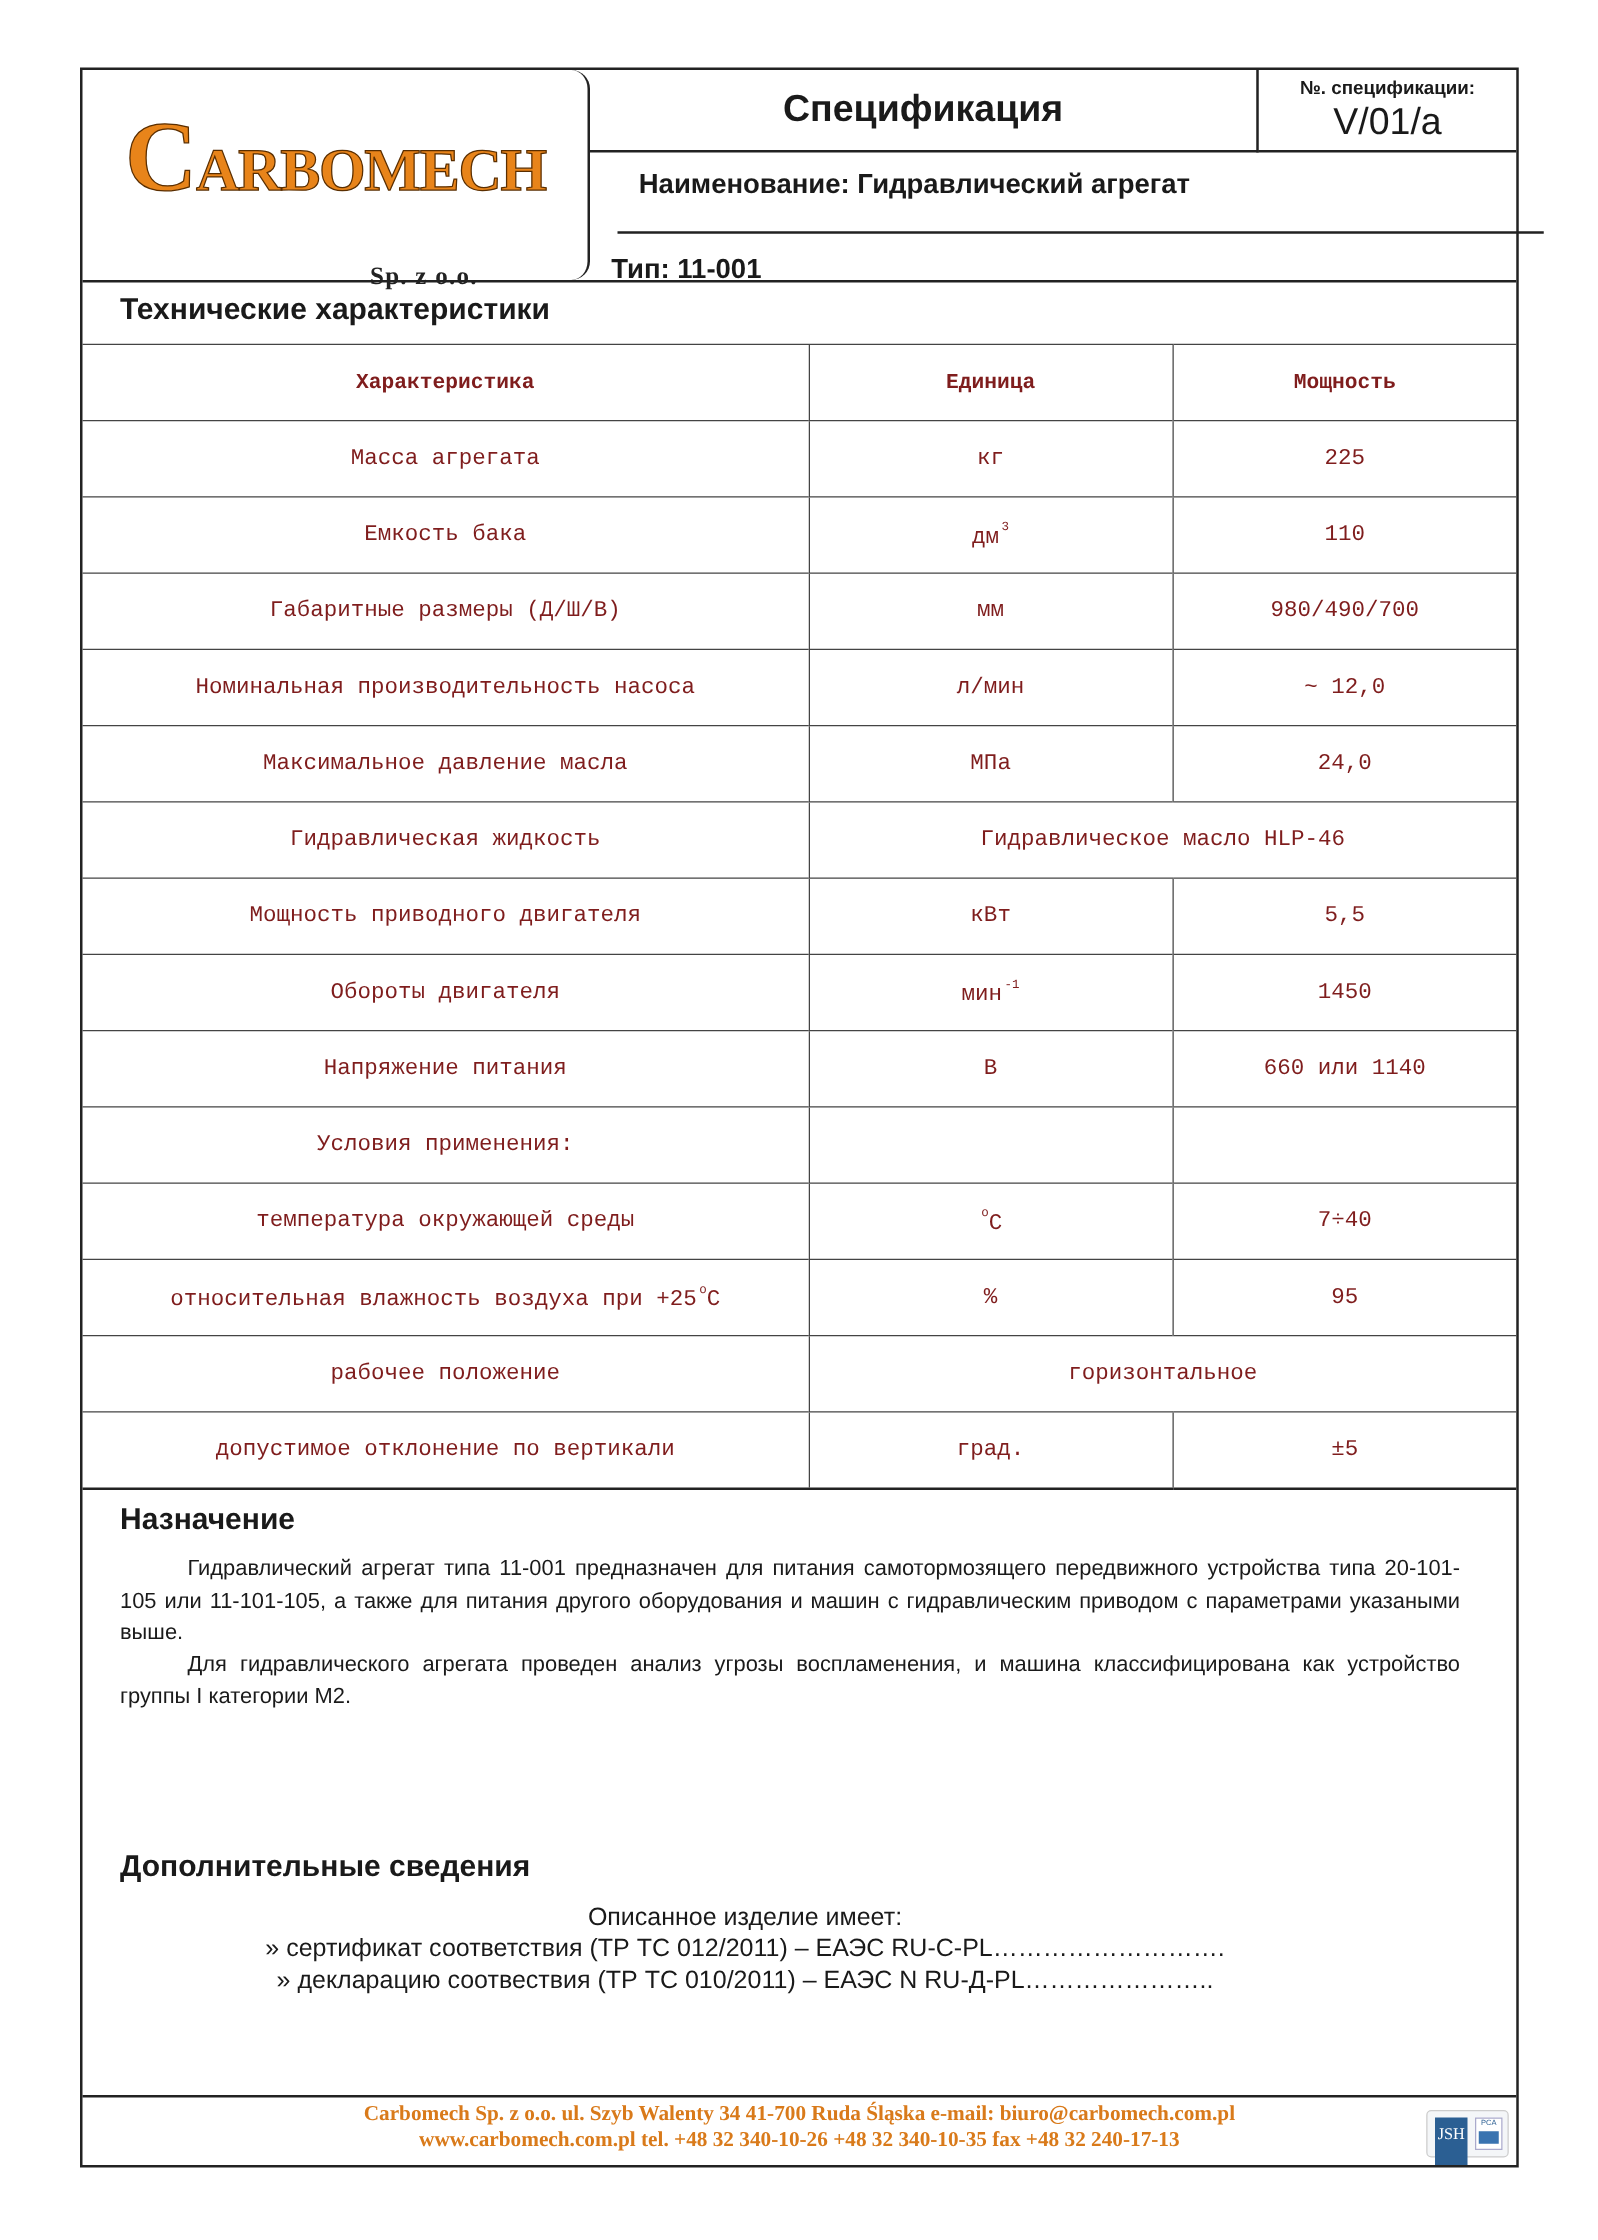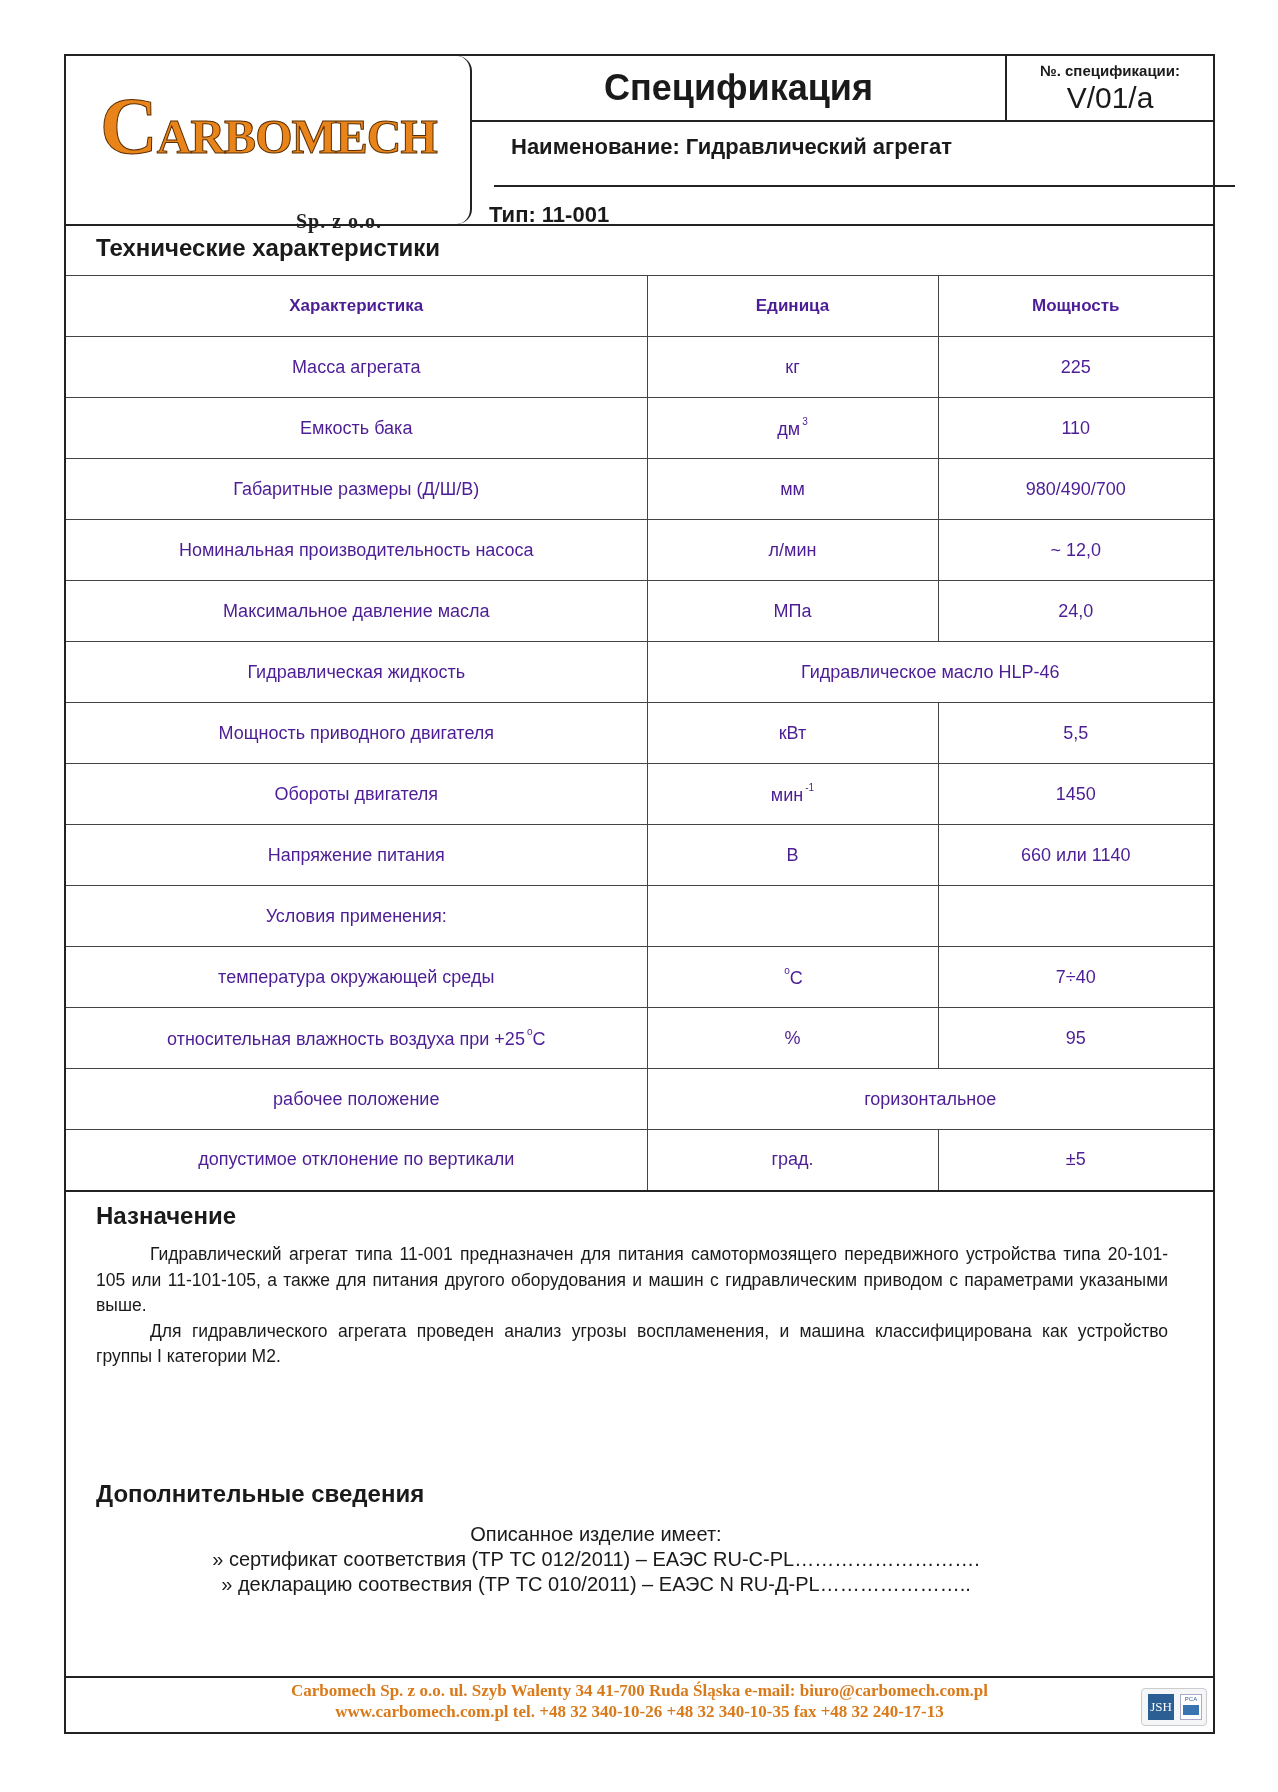--- a/index.html
+++ b/index.html
@@ -23,58 +23,58 @@
   .logo-word .rest { font-size: 48px; line-height: 48px; }
   .logo-sub {
     position: absolute; left: 230px; top: 112px;
     font-family: "Liberation Serif", serif; font-weight: bold; font-size: 20px; color: #222;
     letter-spacing: 1px;
     margin-top: 42px;
   }
 
   .title-cell { position: absolute; left: 406px; top: 0; width: 535px; height: 66px; border-right: 2px solid #222; border-bottom: 2px solid #222;
     display: flex; align-items: center; justify-content: center; }
-  .title-cell span { font-size: 36px; font-weight: bold; color: #1a1a1a; }
+  .title-cell span { font-size: 30px; font-weight: bold; color: #1a1a1a; }
   .specno-cell { position: absolute; left: 941px; top: 0; width: 206px; height: 66px; border-bottom: 2px solid #222; text-align: center; }
   .specno-label { display: block; font-size: 15px; font-weight: bold; margin-top: 6px; }
   .specno-value { display: block; font-size: 30px; margin-top: 2px; }
   .name-cell { position: absolute; left: 428px; top: 66px; width: 741px; height: 65px; border-bottom: 2px solid #222; padding: 12px 0 0 17px; }
   .name-cell span { font-size: 22px; font-weight: bold; }
   .type-cell { position: absolute; left: 406px; top: 131px; width: 741px; height: 37px; padding: 15px 0 0 17px; }
   .type-cell span { font-size: 22px; font-weight: bold; }
 
   
   .section-title { position: absolute; left: 30px; font-size: 24px; font-weight: bold; color: #1a1a1a; }
 
   
   .spec-table { position: absolute; left: 0; top: 219px; width: 1147px; border-collapse: collapse; table-layout: fixed; }
   .spec-table td, .spec-table th {
     border-top: 1.5px solid #444; border-left: 1.5px solid #444;
-    height: 61px; text-align: center; vertical-align: middle; font-size: 18px; font-weight: normal; color: #4c1d95;
+    height: 61px; text-align: center; vertical-align: middle; font-size: 18px; font-weight: normal; color: #7f1d1d; font-family: Liberation Mono, monospace;
   }
   .spec-table tr td:first-child, .spec-table tr th:first-child { border-left: none; }
   .spec-table tr:last-child td { border-bottom: 2px solid #222; }
   .spec-table th { font-weight: bold; font-size: 17px; }
   .spec-table col.c1 { width: 581px; }
   .spec-table col.c2 { width: 291px; }
   .spec-table col.c3 { width: 275px; }
   sup { font-size: 10px; vertical-align: 10px; margin-left: 2px; }
 
   
   .purpose { position: absolute; left: 30px; top: 1186px; width: 1072px; font-size: 17.5px; line-height: 25.5px; text-align: justify; }
   .purpose p { text-indent: 54px; }
 
   .extra { position: absolute; left: 30px; top: 1466px; width: 1000px; font-size: 20px; line-height: 25px; text-align: center; }
 
   
   .footer { position: absolute; left: 0; top: 1620px; width: 1147px; height: 56px; border-top: 2px solid #222; }
   .footer-text { position: absolute; left: 0; top: 2px; width: 1147px; text-align: center;
     font-family: "Liberation Serif", serif; font-weight: bold; font-size: 17px; line-height: 21px; color: #d97a1a; }
   .cert-badge { position: absolute; right: 6px; top: 10px; width: 66px; height: 38px; border: 1px solid #ccc; border-radius: 4px; background: #f4f6f8; }
-  .cert-jsh { position: absolute; left: 6px; top: 5px; width: 26px; height: 26px; background: #2b5f93; color: #fff;
+  .cert-jsh { position: absolute; left: 6px; top: 5px; width: 26px; height: 38px; background: #2b5f93; color: #fff;
     font-family: "Liberation Serif", serif; font-size: 13px; line-height: 26px; text-align: center; }
   .cert-pca { position: absolute; left: 38px; top: 5px; width: 22px; height: 26px; background: #ffffff; border: 1px solid #aac;
     font-size: 6px; color: #2b5f93; text-align: center; line-height: 8px; }
   .cert-pca i { display: block; margin: 2px 2px 0; height: 10px; background: #3a74b0; }
 </style>
 </head>
 <body>
 
 <div class="page-frame">
 

